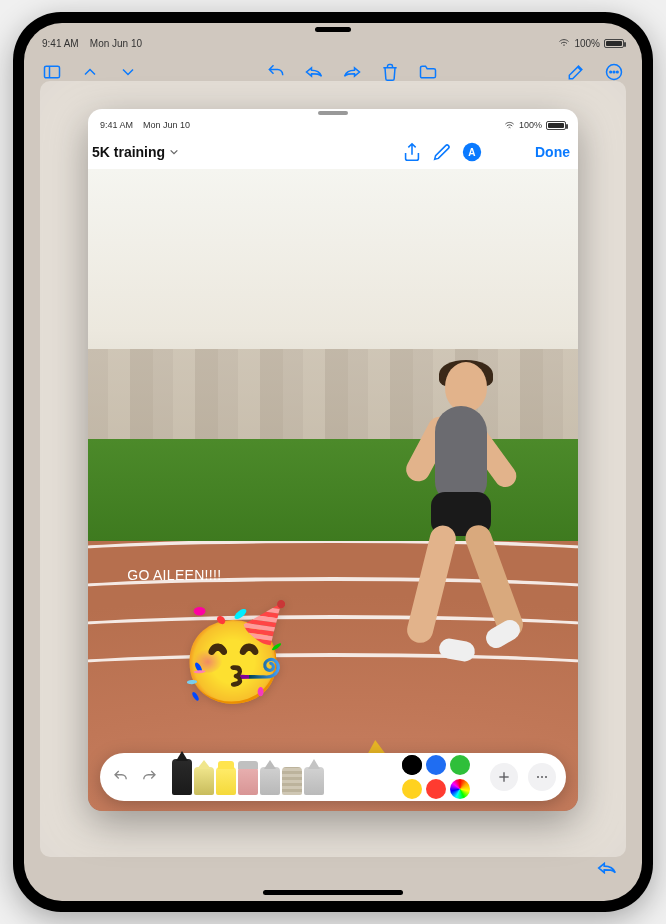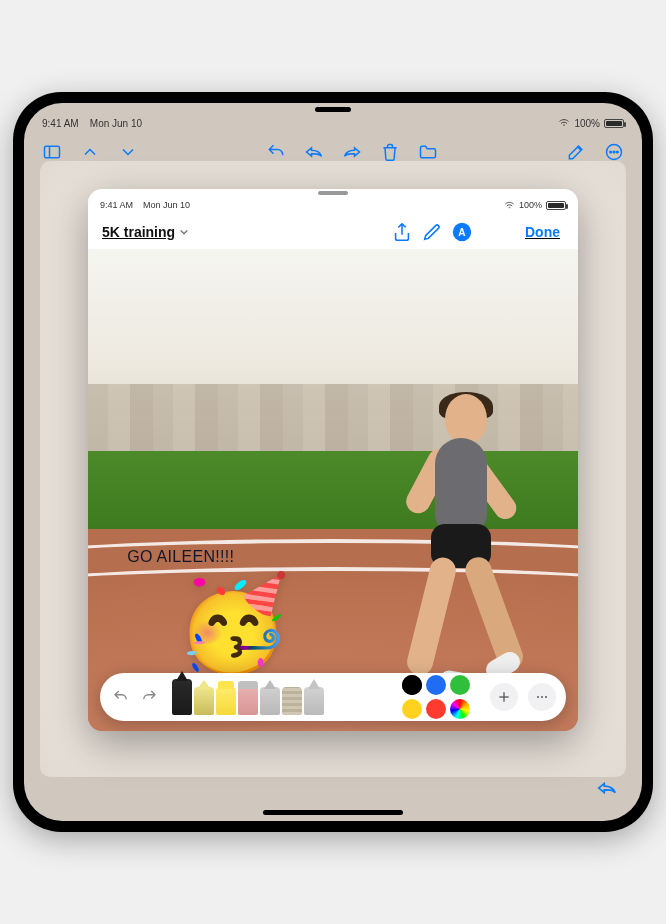--- a/index.html
+++ b/index.html
@@ -3,21 +3,21 @@
 <meta charset="utf-8">
 <style>
   * { box-sizing: border-box; margin: 0; padding: 0; }
   body {
     width: 666px; height: 924px;
     background: #f0f0f0;
     font-family: -apple-system, "Helvetica Neue", Arial, sans-serif;
     display: flex; align-items: center; justify-content: center;
   }
   .device {
-    width: 640px; height: 740px;
+    width: 640px; height: 900px;
     background: #000;
     border-radius: 48px;
     padding: 11px;
     position: relative;
     box-shadow: 0 8px 30px rgba(0,0,0,0.3);
   }
   .screen {
     width: 100%; height: 100%;
     background: #d0c8bf;
     border-radius: 38px;
@@ -63,23 +63,22 @@
     overflow: hidden;
     display:flex; flex-direction:column;
   }
   .s-statusbar {
     height:20px; display:flex; justify-content:space-between;
     align-items:center; padding:0 12px; font-size:9px; color:#333;
   }
   .s-statusbar .right { display:flex; align-items:center; gap:4px; }
   .s-pill { width:30px; height:4px; background:#999; border-radius:2px; margin:2px auto 0; }
   .s-toolbar {
-    height:34px; display:flex; align-items:center; padding:0 14px; gap:8px;
+    height:34px; display:flex; align-items:center; padding:0 4px; gap:8px;
     font-size:14px;
-    text-decoration:underline;
   }
   .s-title { font-weight:600; color:#111; display:flex; align-items:center; gap:4px; }
   .s-title svg { width:10px; height:10px; stroke:#666; fill:none; }
   .s-toolbar .spacer { flex:1; }
   .s-icon { width:22px; height:22px; stroke:#0a7aff; fill:none; stroke-width:1.7; display:block; }
   .s-done { color:#0a7aff; font-weight:600; padding:0 4px;margin-left:40px; }
 
   .photo-area {
     position:relative; flex:1;
     background:#888;
@@ -141,21 +140,21 @@
   .r-armL{position:absolute;left:28px;top:52px;width:24px;height:70px;border-radius:14px;background:#e2b38b;transform:rotate(28deg);}
   .r-armR{position:absolute;left:90px;top:56px;width:22px;height:74px;border-radius:14px;background:#e2b38b;transform:rotate(-36deg);}
   .r-short{position:absolute;left:42px;top:130px;width:60px;height:44px;border-radius:14px;background:#1a1a1a;}
   .r-legL{position:absolute;left:44px;top:164px;width:26px;height:120px;border-radius:16px;background:#e2b38b;transform-origin:top;transform:rotate(14deg);}
   .r-legR{position:absolute;left:72px;top:164px;width:26px;height:118px;border-radius:16px;background:#d9a97d;transform-origin:top;transform:rotate(-20deg);}
   .r-shoeL{position:absolute;left:50px;top:278px;width:36px;height:20px;border-radius:10px;background:#efefef;transform:rotate(10deg);}
   .r-shoeR{position:absolute;left:96px;top:262px;width:36px;height:20px;border-radius:10px;background:#efefef;transform:rotate(-30deg);}
 
   .annotation-text {
     position:absolute; left:8%; top:62%;
-    font-size:16px; font-weight:500; color:#0f172a;
+    font-size:14px; font-weight:500; color:#ffffff;
     letter-spacing:0.3px;
   }
   .party-emoji {
     position:absolute; left:18%; top:68%;
     font-size:92px; line-height:1;
     filter: drop-shadow(0 2px 4px rgba(0,0,0,0.15));
   }
 
   
   .tool-strip {

